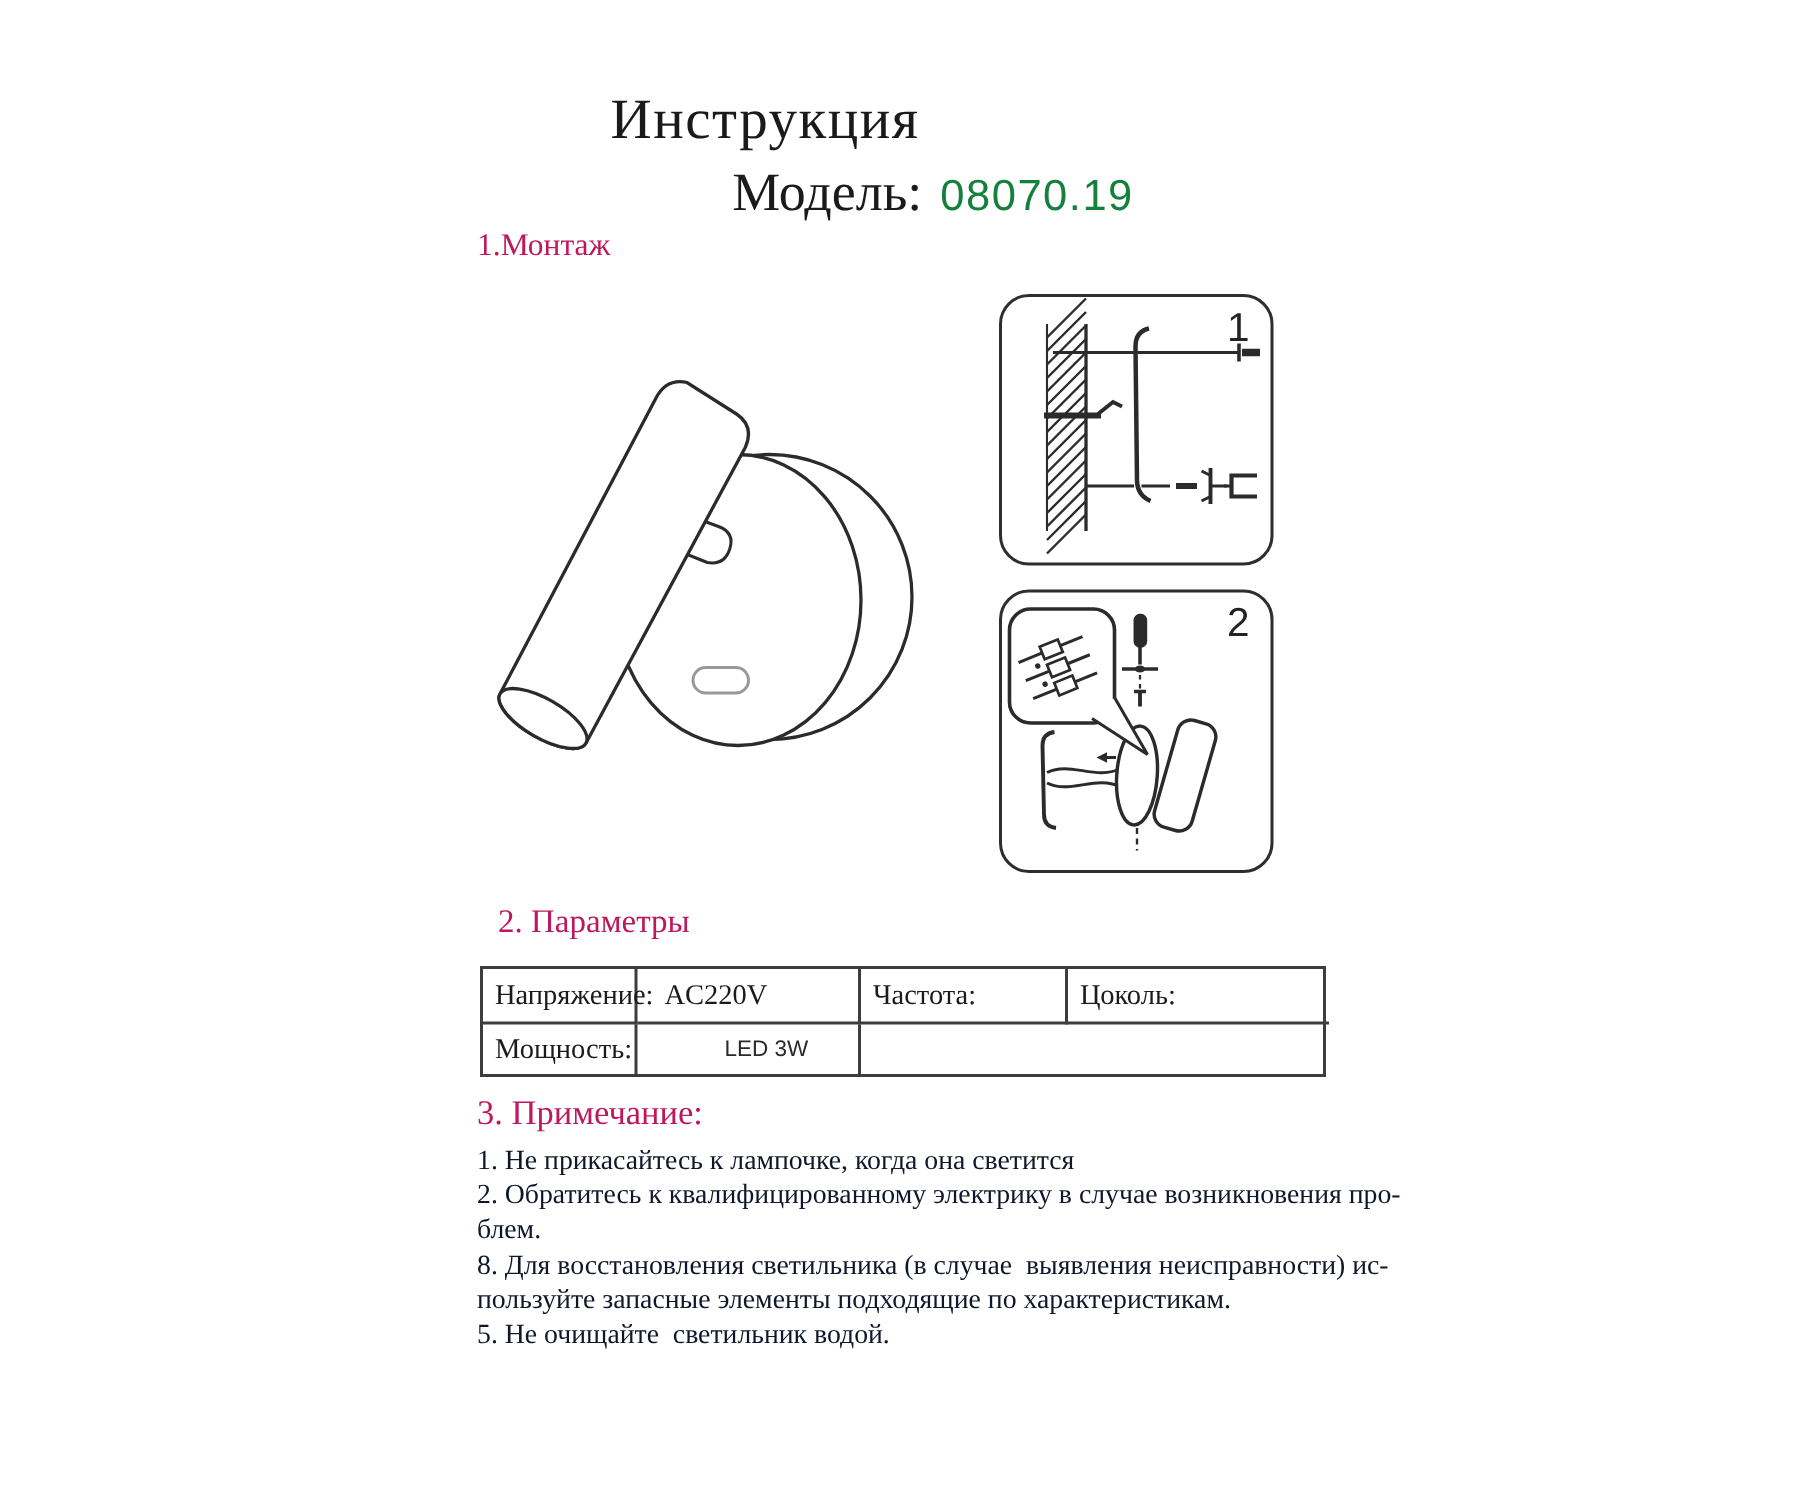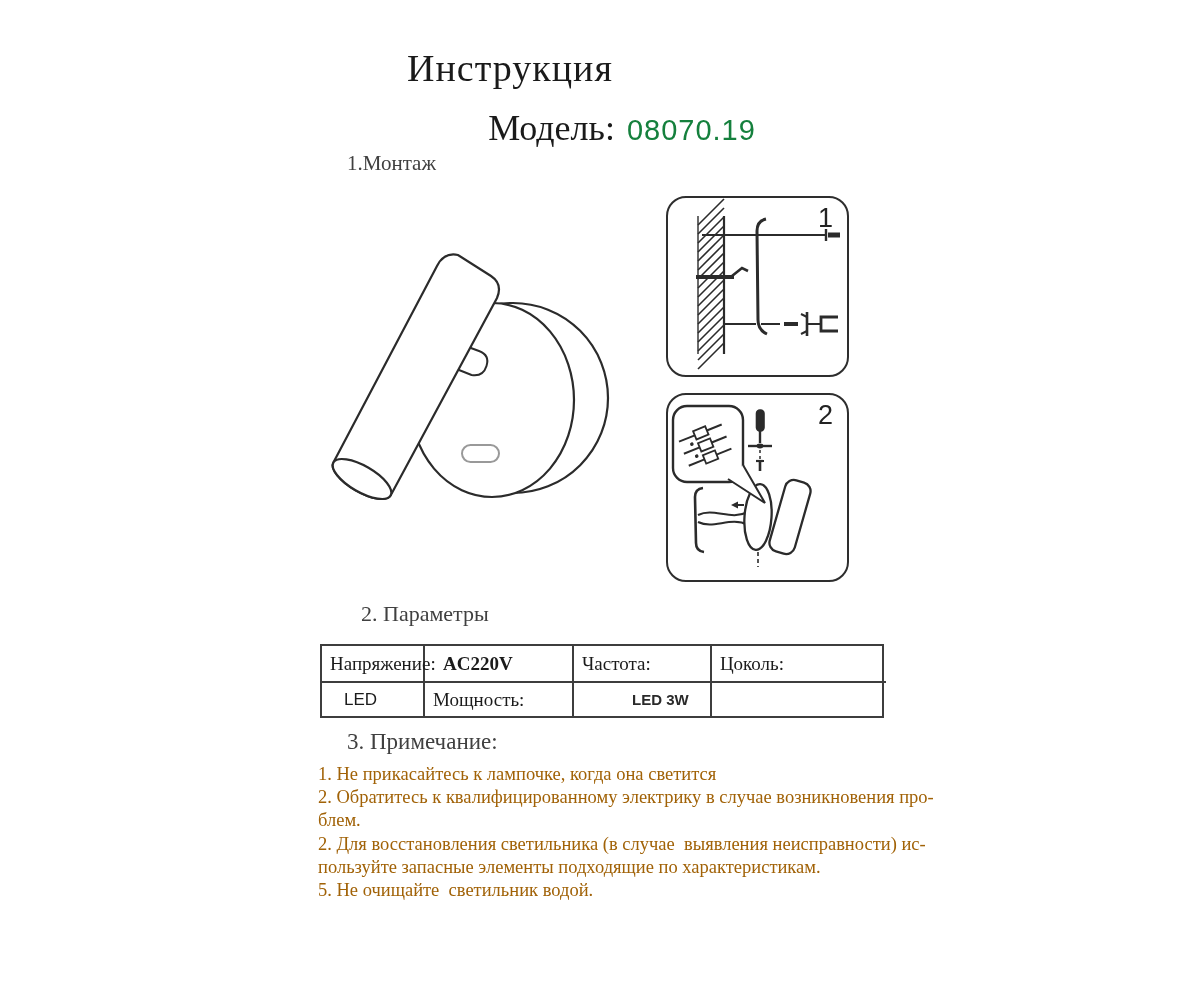--- a/index.html
+++ b/index.html
@@ -3,32 +3,32 @@
 <meta charset="utf-8">
 <style>
   html,body{margin:0;padding:0;background:#ffffff;}
   .page{
     position:relative;width:1200px;height:1000px;background:#ffffff;
     font-family:"Liberation Serif","DejaVu Serif",serif;color:#1a1a1a;
     overflow:hidden;
   }
   .abs{position:absolute;}
   .doc-title{
-    left:0;top:48px;width:1020px;text-align:center;
+    left:0;top:60px;width:1020px;text-align:center;
     font-size:38px;line-height:1.1;letter-spacing:1px;
   }
   .model-row{
     left:0;top:109px;width:1244px;text-align:center;line-height:1.1;
   }
   .model-label{font-size:36px;margin-top:35px;}
   .model-number{
     font-family:"Liberation Sans","DejaVu Sans",sans-serif;
     font-size:29px;margin-left:12px;letter-spacing:1px;color:#15803d;
   }
-  .sec-heading{font-size:22px;line-height:1.1;color:#404040;margin-left:29px;}
+  .sec-heading{font-size:22px;line-height:1.1;color:#be185d;}
   .h-mount{left:318px;top:152px;font-size:21px;}
   .h-params{left:332px;top:602px;}
   .h-notes{left:318px;top:729px;font-size:23px;}
 
   .diagram-box{
     position:absolute;border:2.5px solid #2e2e2e;border-radius:20px;background:#fff;
   }
   .box1{left:666px;top:196px;width:179px;height:177px;}
   .box2{left:666px;top:393px;width:179px;height:185px;}
   .diagram-box svg{position:absolute;left:0;top:0;width:100%;height:100%;}
@@ -48,25 +48,25 @@
   .pcell{
     border-right:2px solid #3d3d3d;border-bottom:2px solid #3d3d3d;
     box-sizing:border-box;display:flex;align-items:center;
     padding-left:8px;font-size:19px;color:#1b1b1b;white-space:pre;
   }
   .pcell:nth-child(4n){border-right:none;}
   .pcell:nth-child(n+5){border-bottom:none;}
   .cell-sans{font-family:"Liberation Sans","DejaVu Sans",sans-serif;font-size:17px;}
   .cell-sans-sm{font-family:"Liberation Sans","DejaVu Sans",sans-serif;font-size:15px;color:#2a2a2a;margin-left:40px;}
   .pad-lg{padding-left:22px;}
-  .pad-md{padding-left:18px;font-weight:bold;}
+  .pad-md{padding-left:18px;}
 
   .notes-block{left:318px;top:763px;width:620px;}
   .note-line{
-    font-size:18.5px;line-height:23.2px;white-space:pre;color:#a16207;
+    font-size:18.5px;line-height:23.2px;white-space:pre;color:#0f172a;
   }
   svg .ln{stroke:#2b2b2b;fill:none;}
 </style>
 </head>
 <body>
 
 <div class="page">
 
   <div class="abs doc-title">Инструкция</div>
 
@@ -195,29 +195,28 @@
     <div class="step-num">2</div>
   </div>
 
   <div class="abs sec-heading h-params">2. Параметры</div>
 
   <div class="abs ptable">
     <div class="pcell">Напряжение:</div>
     <div class="pcell pad-md">AC220V</div>
     <div class="pcell">Частота:</div>
     <div class="pcell">Цоколь:</div>
-    <div class="pcell cell-sans pad-lg">LED</div>
     <div class="pcell">Мощность:</div>
     <div class="pcell cell-sans-sm pad-md">LED 3W</div>
   </div>
 
   <div class="abs sec-heading h-notes">3. Примечание:</div>
 
   <div class="abs notes-block">
     <div class="note-line">1. Не прикасайтесь к лампочке, когда она светится</div>
     <div class="note-line">2. Обратитесь к квалифицированному электрику в случае возникновения про-</div>
     <div class="note-line">блем.</div>
-    <div class="note-line">2. Для восстановления светильника (в случае  выявления неисправности) ис-</div>
+    <div class="note-line">8. Для восстановления светильника (в случае  выявления неисправности) ис-</div>
     <div class="note-line">пользуйте запасные элементы подходящие по характеристикам.</div>
     <div class="note-line">5. Не очищайте  светильник водой.</div>
   </div>
 
 </div>
 
 </body></html>

